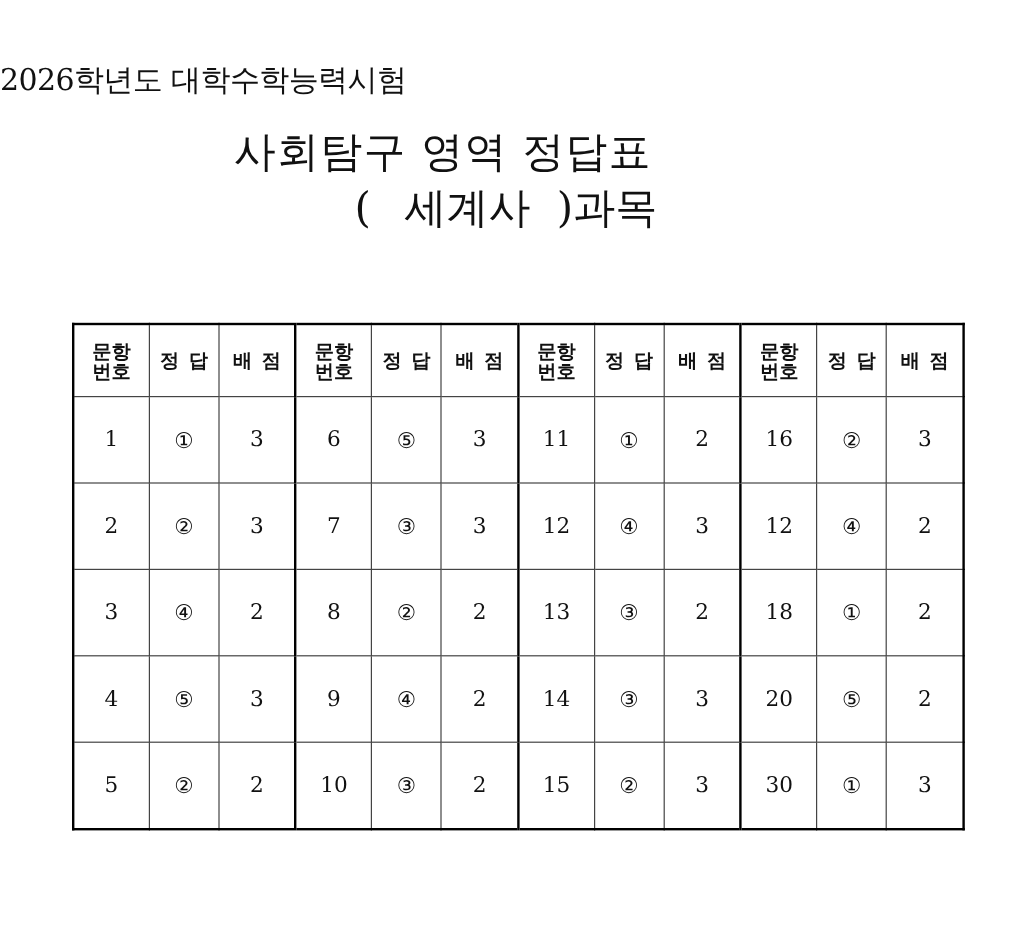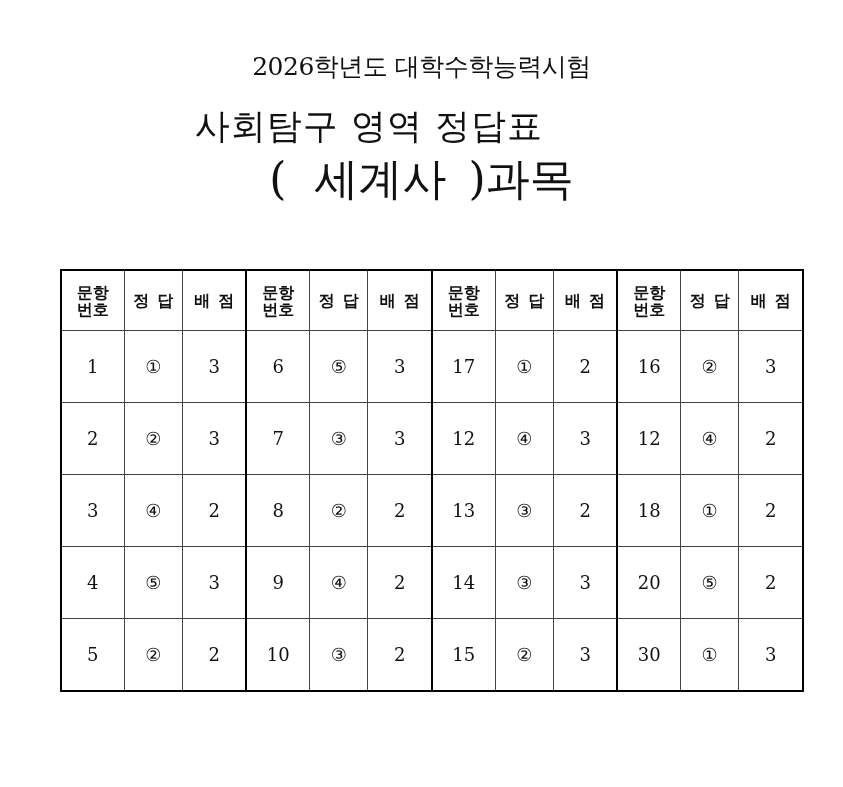--- a/index.html
+++ b/index.html
@@ -1,23 +1,23 @@
 <!DOCTYPE html>
 <html><head>
   <meta charset="utf-8">
   <style>
     html, body { margin: 0; padding: 0; background: #ffffff; }
     body { width: 843px; height: 787px; position: relative; overflow: hidden;
            font-family: "DejaVu Serif", "Liberation Serif", serif; color: #111; }
-    .title1 { position: absolute; top: 50px; left: 0; width: 843px; text-align: center;
+    .title1 { position: absolute; top: 50px; left: 0; width: 843px; 
               font-size: 25px; letter-spacing: -0.5px; }
     .title2 { position: absolute; top: 103px; left: 0; width: 738px; text-align: center;
               font-size: 35px; letter-spacing: 1px; }
     .title3 { position: absolute; top: 150px; left: 0; width: 843px; text-align: center;
-              font-size: 44px; }
+              font-size: 35px; }
     .title3 .paren { display: inline-block; }
     .title3 .subj { display: inline-block; margin: 0 22px 0 28px; }
     table.answers { position: absolute; left: 60px; top: 269px; border-collapse: collapse;
                     border: 2px solid #000; table-layout: fixed; width: 744px; }
     table.answers th, table.answers td { border: 1px solid #444; text-align: center;
                     vertical-align: middle; padding: 0; }
     table.answers th { height: 59px; font-family: "DejaVu Sans", "Liberation Sans", sans-serif;
                        font-weight: bold; font-size: 16px; line-height: 17px; }
     table.answers td { height: 71px; font-size: 18px; }
     table.answers .grp-start { border-left: 2px solid #000; }
@@ -68,21 +68,21 @@
     </tr>
   </thead>
   <tbody>
     <tr>
       <td>1</td>
       <td class="circ">①</td>
       <td>3</td>
       <td class="grp-start">6</td>
       <td class="circ">⑤</td>
       <td>3</td>
-      <td class="grp-start">17</td>
+      <td class="grp-start">11</td>
       <td class="circ">①</td>
       <td>2</td>
       <td class="grp-start">16</td>
       <td class="circ">②</td>
       <td>3</td>
     </tr>
     <tr>
       <td>2</td>
       <td class="circ">②</td>
       <td>3</td>

